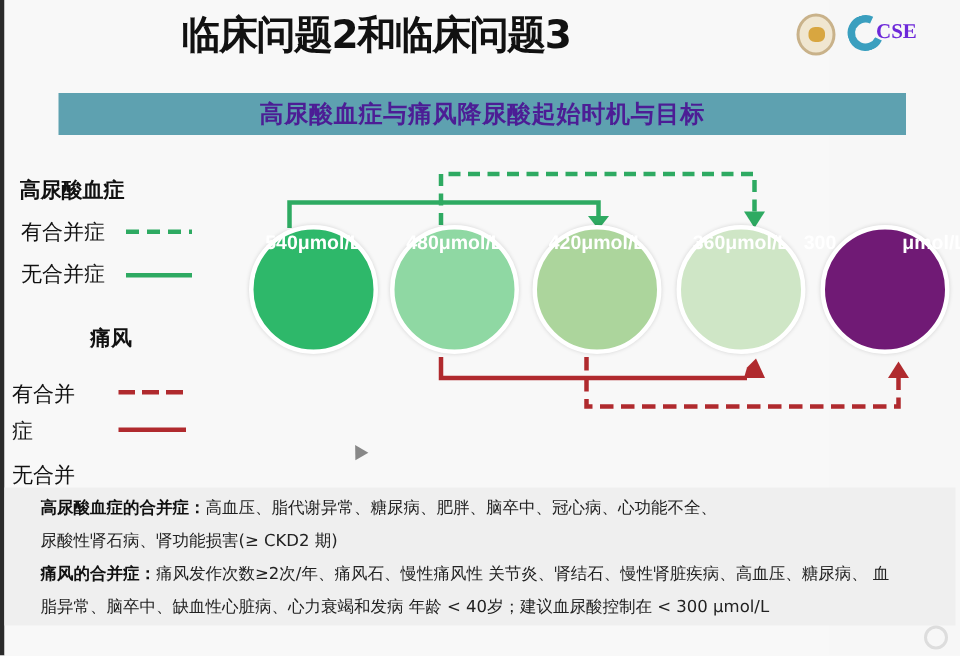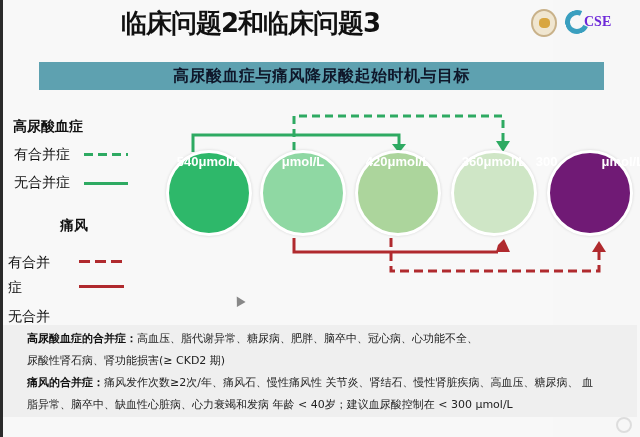--- a/index.html
+++ b/index.html
@@ -6,21 +6,21 @@
   html, body { width: 640px; height: 437px; overflow: hidden; background: #f7f7f7; }
   body { position: relative; font-family: "DejaVu Sans", "Liberation Sans", sans-serif; color: #111; }
   .left-edge { position: absolute; left: 0; top: 0; width: 3px; height: 437px; background: #2b2b2b; }
   .slide { position: absolute; left: 3px; top: 0; width: 550px; height: 437px; background: #f8f8f8; }
   .title { position: absolute; left: 118px; top: 6px; font-size: 26px; font-weight: bold; color: #111; letter-spacing: -1px; white-space: nowrap; }
   .logo-seal { position: absolute; left: 528px; top: 9px; width: 26px; height: 28px; border-radius: 50%; background: #f0e6d0; border: 2px solid #c9b28a; }
   .logo-seal::after { content: ""; position: absolute; left: 6px; top: 7px; width: 11px; height: 10px; background: #d8a640; border-radius: 40%; }
   .logo-cse { position: absolute; left: 562px; top: 10px; display: flex; align-items: center; }
   .cse-arc { width: 24px; height: 24px; border-radius: 50%; border: 5px solid #3a9fbf; border-right-color: transparent; transform: rotate(-20deg); }
   .cse-text { font-family: Liberation Serif, serif; font-size: 14px; font-weight: bold; color: #6d28d9; margin-left: -5px; }
-  .banner { position: absolute; left: 36px; top: 62px; width: 565px; height: 28px; background: #5ea1b0; color: #0f172a; font-size: 16px; font-weight: bold; text-align: center; line-height: 28px; letter-spacing: 0.5px; }
+  .banner { position: absolute; left: 36px; top: 62px; width: 565px; height: 28px; background: #5ea1b0; color: #4c1d95; font-size: 16px; font-weight: bold; text-align: center; line-height: 28px; letter-spacing: 0.5px; }
   .legend-head { position: absolute; font-size: 14px; font-weight: bold; color: #111; white-space: nowrap; }
   .legend-label { position: absolute; font-size: 14px; color: #111; white-space: nowrap; }
   .line { position: absolute; height: 3px; }
   .dash-green { background: repeating-linear-gradient(90deg, #2eaa62 0 9px, transparent 9px 14px); }
   .solid-green { background: #2eaa62; }
   .dash-red { background: repeating-linear-gradient(90deg, #b02a2e 0 11px, transparent 11px 16px); }
   .solid-red { background: #b02a2e; }
   .circle { position: absolute; width: 86px; height: 86px; border-radius: 50%; border: 3px solid #ffffff; box-shadow: 0 0 3px rgba(0,0,0,0.15); color: #fff; text-align: center; font-family: "Liberation Sans", sans-serif; font-size: 13px; font-weight: bold; display: flex; flex-direction: row; justify-content: center; line-height: 17px; }
   .diagram-svg { position: absolute; left: 0; top: 0; }
   .notes { position: absolute; left: 3px; top: 325px; width: 634px; height: 92px; background: #efefef; }
@@ -79,20 +79,21 @@
       <polyline points="388,238 388,271 596,271 596,250"></polyline>
     </g>
     <polygon points="589,252 603,252 596,241" fill="#b02a2e"></polygon>
   </svg>
 
   <div class="circle" style="left:163px; top:150px; background:#2eb86a;">
     <span>540</span>
     <span>μmol/L</span>
   </div>
   <div class="circle" style="left:257px; top:150px; background:#8fd8a3;">
+    <span>480</span>
     <span>μmol/L</span>
   </div>
   <div class="circle" style="left:352px; top:150px; background:#acd59c;">
     <span>420</span>
     <span>μmol/L</span>
   </div>
   <div class="circle" style="left:448px; top:150px; background:#cfe6c6;">
     <span>360</span>
     <span>μmol/L</span>
   </div>

